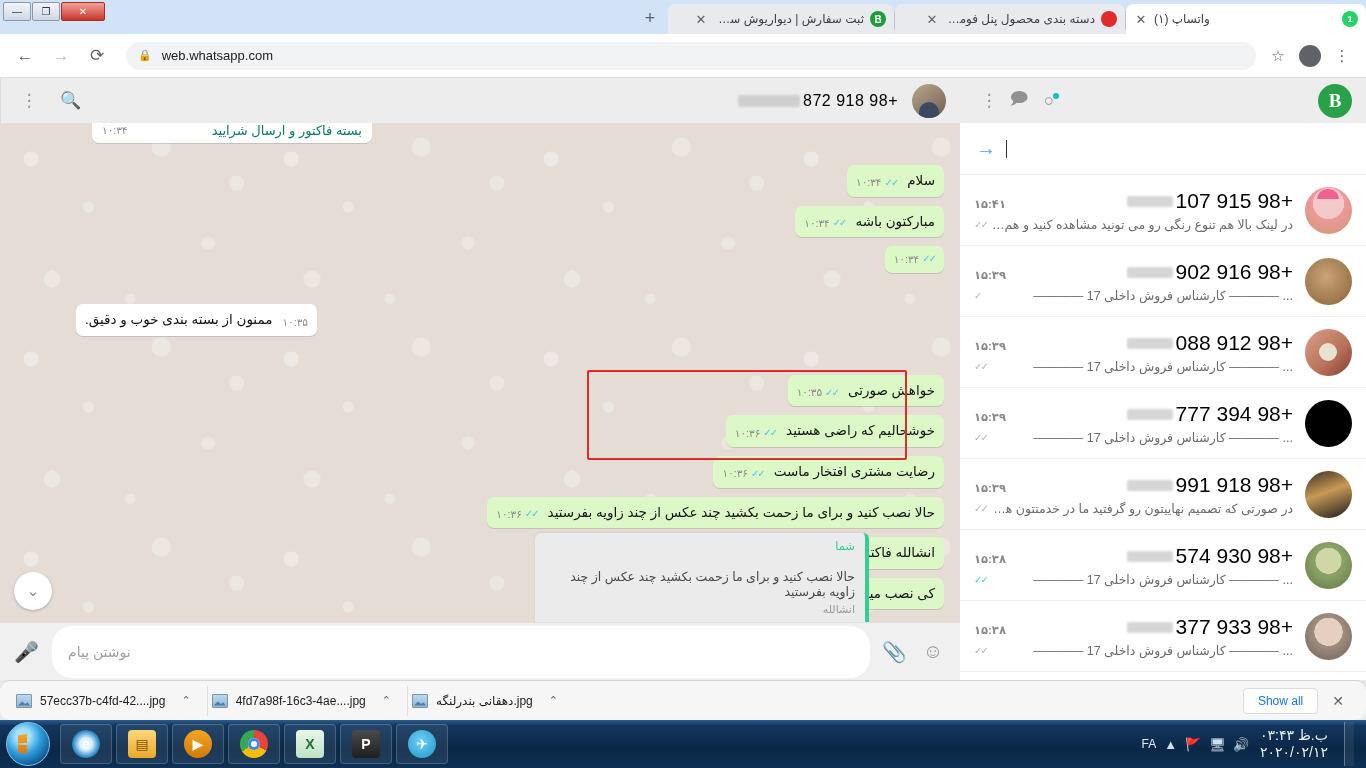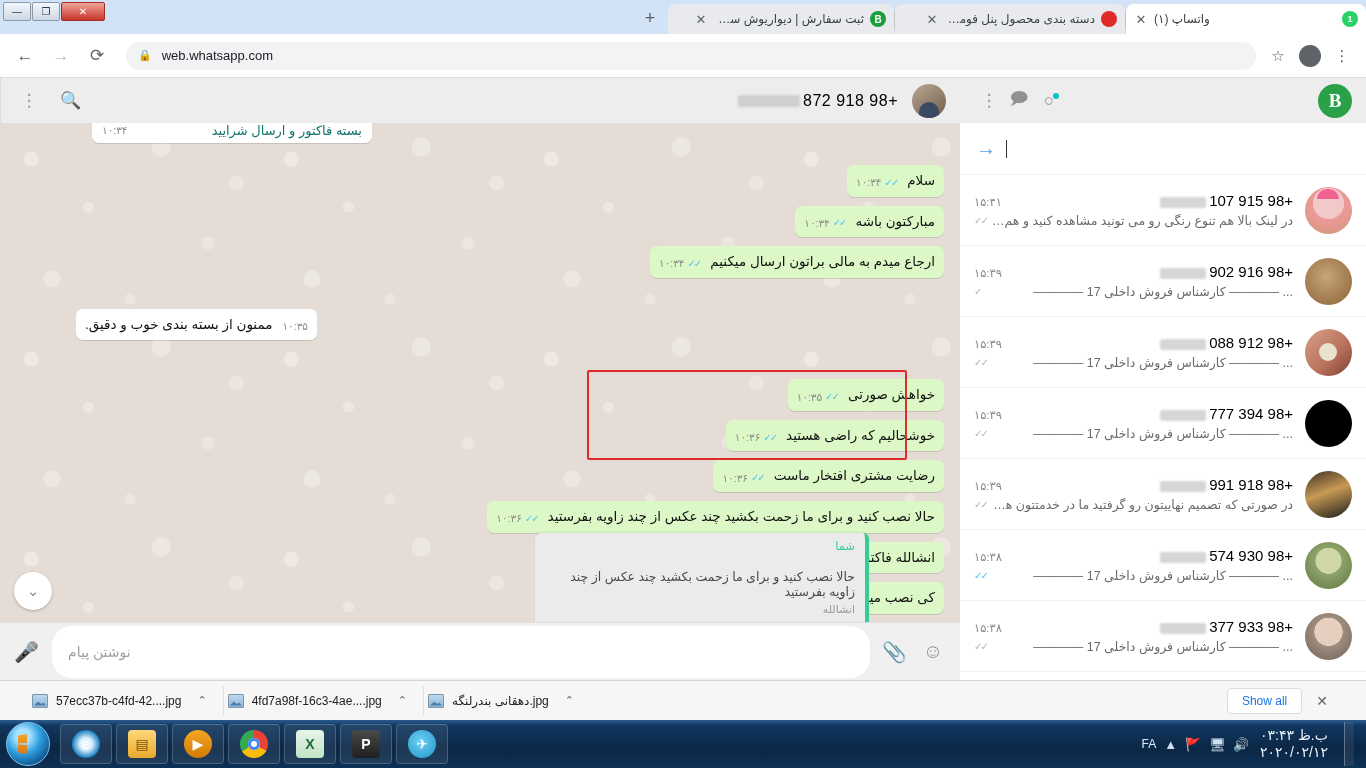--- a/index.html
+++ b/index.html
@@ -216,26 +216,26 @@
   .li {
     height: 71px; display: flex; align-items: center; direction: rtl;
     padding: 0 14px; gap: 12px; border-bottom: 1px solid #f1f1f1;
   }
   .li-av {
     width: 47px; height: 47px; border-radius: 50%; flex: 0 0 47px;
     background: #c9c9c9; overflow: hidden; position: relative;
   }
   .li-body { flex: 1; min-width: 0; }
   .li-top { display: flex; align-items: baseline; }
-  .li-name { font-size: 15px; color: #000; flex: 1; white-space: nowrap; }
+  .li-name { font-size: 21px; color: #000; flex: 1; white-space: nowrap; }
   .li-name .masked {
     display: inline-block; width: 46px; height: 11px; background: #d6d6d6;
     border-radius: 2px; vertical-align: middle; margin-right: 3px; filter: blur(1.2px);
   }
-  .li-time { font-size: 11.5px; color: #8a8a8a; flex: 0 0 auto; }
+  .li-time { font-size: 11.5px; color: #8a8a8a; flex: 0 0 auto; font-weight: bold; }
   .li-bottom { display: flex; align-items: center; gap: 4px; margin-top: 4px; }
   .li-prev {
     flex: 1; font-size: 12.5px; color: #6b6b6b; white-space: nowrap;
     overflow: hidden; text-overflow: ellipsis; text-align: right;
   }
   .li-tick { font-size: 10px; color: #b3b3b3; letter-spacing: -2px; flex: 0 0 auto; }
   .li-tick.blue { color: #4fc3f7; }
 
   
   .av1 { background: radial-gradient(circle at 50% 35%, #f3c8c8 0 40%, #e99 41%, #c97 100%); }
@@ -245,21 +245,21 @@
   .av3::after { content:""; position:absolute; top:14px; left:14px; width:18px; height:18px; border-radius:50%; background:#e8e2d0; }
   .av4 { background: #000; }
   .av5 { background: linear-gradient(160deg,#3a2d20,#c79a55 45%,#1b1b1b); }
   .av6 { background: radial-gradient(circle at 50% 40%, #cfd7a8 0 35%, #8da36a 36%, #5f7a43); }
   .av7 { background: radial-gradient(circle at 50% 40%, #e7cfc0 0 38%, #a08d7f 39%, #6d6257); }
 
   
   .downloadbar {
     position: absolute; top: 680px; left: 0; width: 1366px; height: 40px;
     background: #f6f6f6; border-top: 1px solid #d4d4d4;
-    display: flex; align-items: center; padding: 0 28px; direction: ltr; gap: 0;
+    display: flex; align-items: center; padding: 0 12px; direction: ltr; gap: 0; border-radius: 10px;
   }
   .dl-item {
     display: flex; align-items: center; gap: 8px; padding: 0 16px 0 4px;
     height: 30px; border-right: 1px solid #e0e0e0; min-width: 190px;
   }
   .dl-thumb {
     width: 16px; height: 14px; background: linear-gradient(#bcd9ef,#8fb6d8);
     border: 1px solid #7e95a8; border-radius: 1px; position: relative; flex: 0 0 16px;
   }
   .dl-thumb::after {
@@ -400,21 +400,20 @@
             <span class="txt">مبارکتون باشه</span>
             <span class="meta">
               <span class="ticks">✓✓</span>
               <span class="time">۱۰:۳۴</span>
             </span>
           </div>
         </div>
 
         <div class="bubble-row out">
           <div class="bubble out">
-            <span class="txt">ارجاع میدم به مالی براتون ارسال میکنیم</span>
             <span class="meta">
               <span class="ticks">✓✓</span>
               <span class="time">۱۰:۳۴</span>
             </span>
           </div>
         </div>
 
         <div style="height:22px"></div>
 
         <div class="bubble-row in" style="padding-left:60px;">

